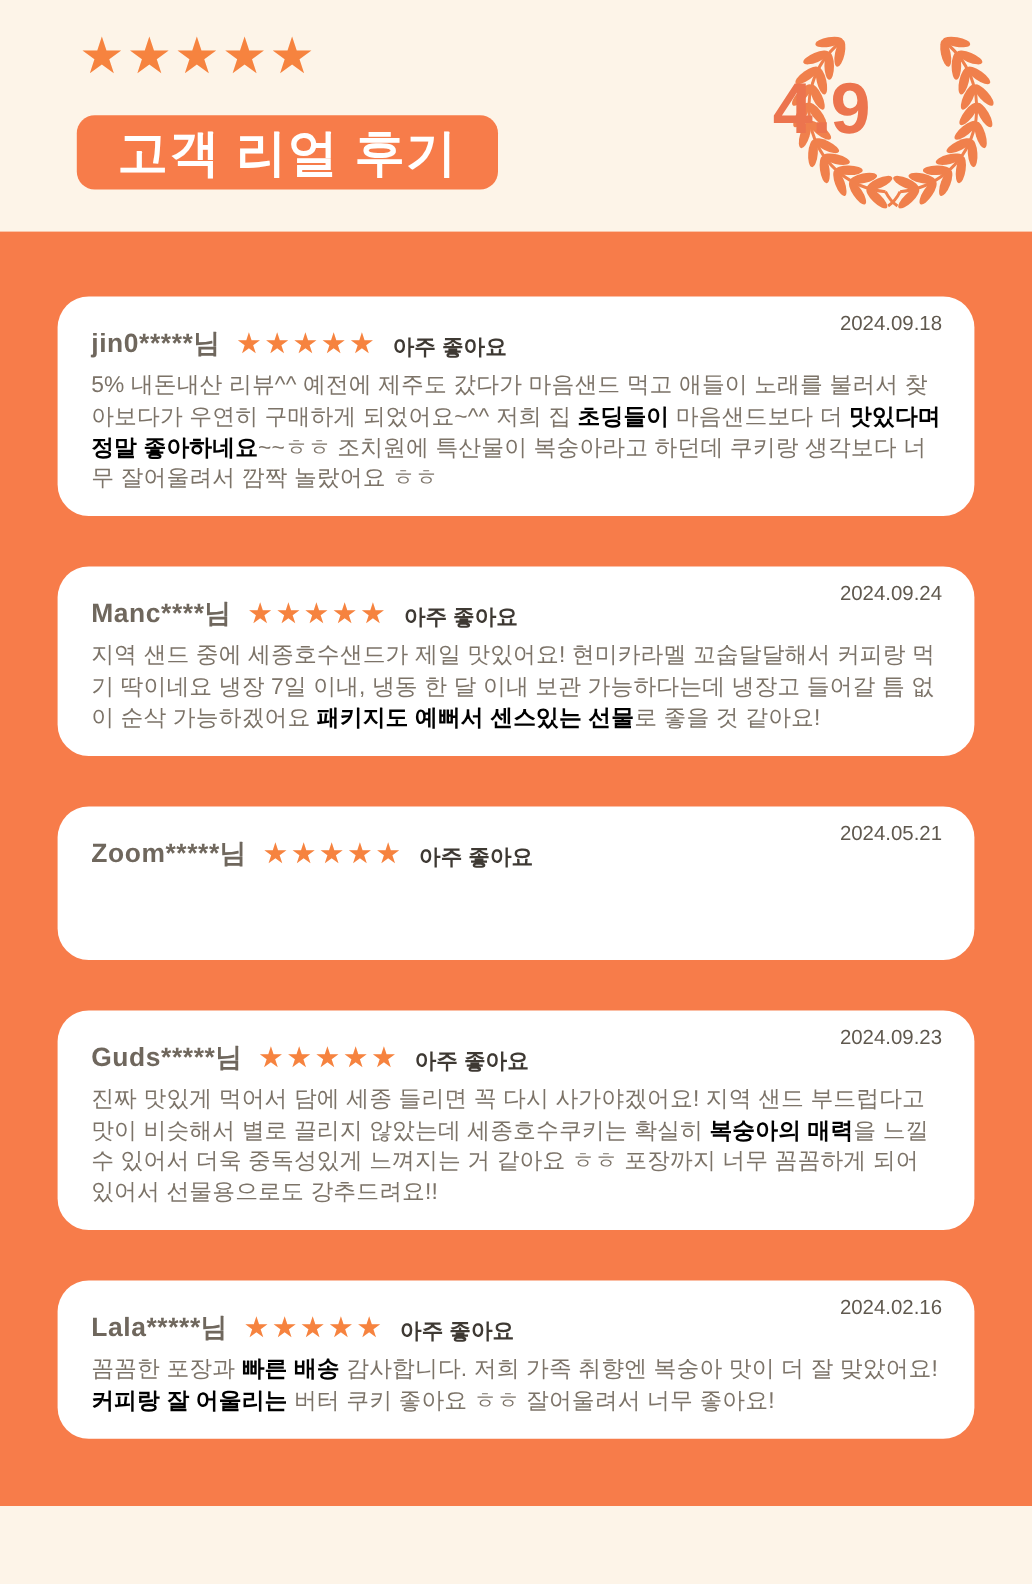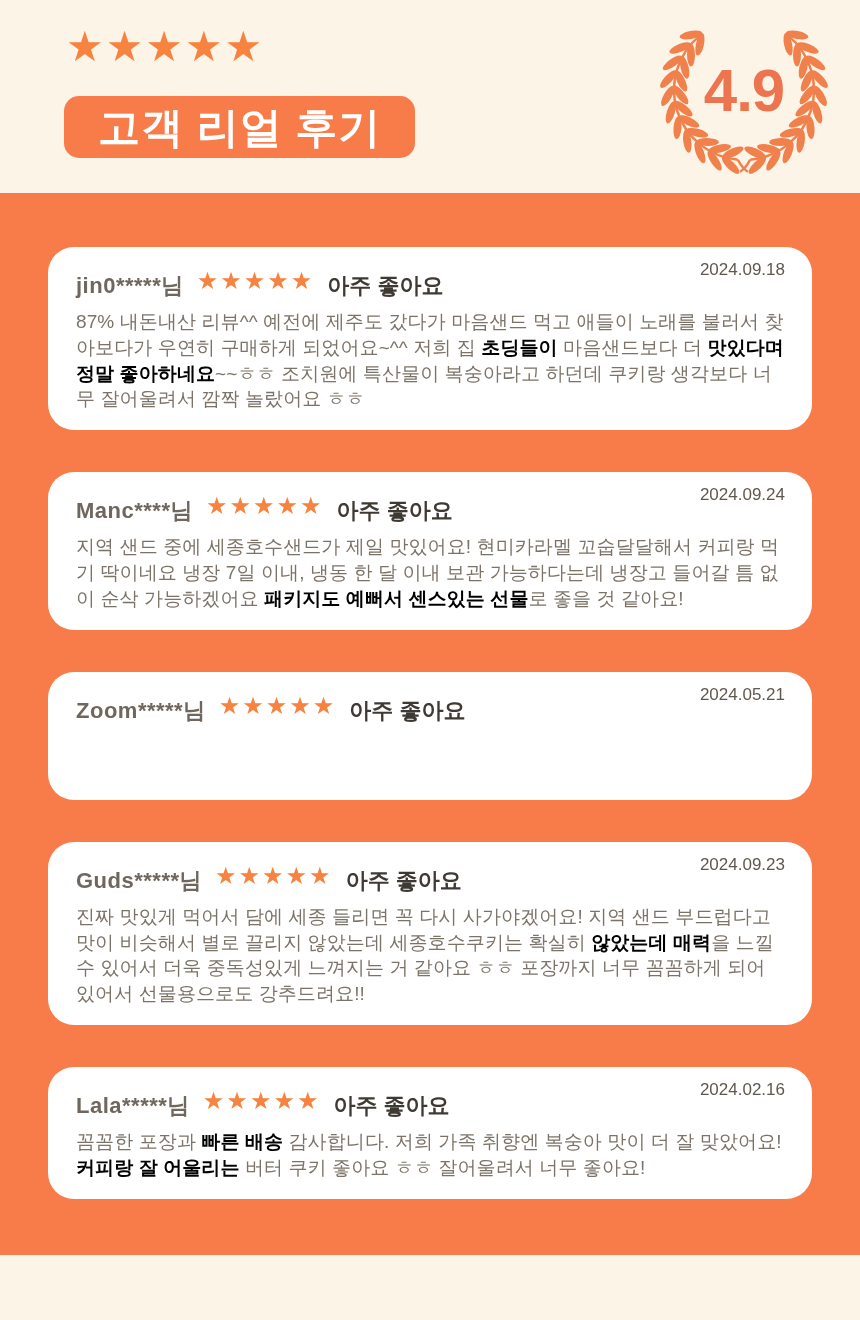--- a/index.html
+++ b/index.html
@@ -6,31 +6,31 @@
   body{width:860px;height:1320px;font-family:"Liberation Sans",sans-serif;overflow:hidden;}
   .page{width:860px;height:1320px;display:flex;flex-direction:column;background:var(--cream,#FDF4E8);}
 
   
   .top{position:relative;height:193px;flex:none;}
   .top-stars{position:absolute;left:66px;top:26px;font-size:42px;line-height:1;color:var(--star,#F6833F);letter-spacing:2px;}
   .title-box{position:absolute;left:64px;top:96px;background:var(--accent,#F77C4A);color:#fff;
              font-size:42px;font-weight:bold;line-height:1;padding:11px 34px 9px;letter-spacing:1px;border-radius:15px;}
   .badge{position:absolute;right:16px;top:16px;width:200px;height:158px;}
   .badge svg{position:absolute;left:0;top:0;}
-  .badge-score{position:absolute;left:0;right:0;top:40px;text-align:center;
+  .badge-score{position:absolute;left:0;right:0;top:40px;text-align:left;
                font-size:60px;font-weight:bold;color:var(--score,#EC744E);letter-spacing:-1px;}
 
   
   .reviews{flex:none;background:var(--accent,#F77C4A);padding:54px 48px 56px;display:flex;flex-direction:column;gap:42px;}
   .card{position:relative;background:#fff;border-radius:26px;padding:14px 28px 14px;min-height:100px;}
   .card .date{position:absolute;top:13px;right:27px;font-size:17px;color:#5F584E;}
-  .card .head{display:flex;align-items:flex-start;gap:13px;margin-top:10px;}
+  .card .head{display:flex;align-items:flex-end;gap:13px;margin-top:10px;}
   .card .user{font-size:22px;font-weight:bold;color:#6F675D;letter-spacing:.5px;}
   .card .stars{font-size:24px;line-height:1;color:var(--star,#F6833F);letter-spacing:2px;position:relative;top:-2px;}
-  .card .grade{font-size:22px;font-weight:bold;color:#3E3933;}
+  .card .grade{font-size:18px;font-weight:bold;color:#3E3933;}
   .card .body{margin:8px 0 4px;font-size:19px;line-height:1.36;color:#7C7368;letter-spacing:.1px;}
   .card .body b{color:#000000;font-weight:bold;}
 
   
   .bottom{flex:1;display:flex;flex-direction:column;align-items:center;padding-top:42px;gap:13px;}
 </style>
 </head>
 <body>
 
 <div class="page">
@@ -94,21 +94,21 @@
   </section>
 
   <section class="reviews" id="reviews">
       <article class="card">
         <div class="date">2024.09.18</div>
         <div class="head">
           <span class="user">jin0*****님</span>
           <span class="stars">★★★★★</span>
           <span class="grade">아주 좋아요</span>
         </div>
-        <p class="body"><span>87% 내돈내산 리뷰^^ 예전에 제주도 갔다가 마음샌드 먹고 애들이 노래를 불러서 찾아보다가 우연히 구매하게 되었어요~^^ 저희 집 </span><b>초딩들이</b><span> 마음샌드보다 더 </span><b>맛있다며 정말 좋아하네요</b><span>~~ㅎㅎ 조치원에 특산물이 복숭아라고 하던데 쿠키랑 생각보다 너무 잘어울려서 깜짝 놀랐어요 ㅎㅎ</span></p>
+        <p class="body"><span>5% 내돈내산 리뷰^^ 예전에 제주도 갔다가 마음샌드 먹고 애들이 노래를 불러서 찾아보다가 우연히 구매하게 되었어요~^^ 저희 집 </span><b>초딩들이</b><span> 마음샌드보다 더 </span><b>맛있다며 정말 좋아하네요</b><span>~~ㅎㅎ 조치원에 특산물이 복숭아라고 하던데 쿠키랑 생각보다 너무 잘어울려서 깜짝 놀랐어요 ㅎㅎ</span></p>
       </article>
       <article class="card">
         <div class="date">2024.09.24</div>
         <div class="head">
           <span class="user">Manc****님</span>
           <span class="stars">★★★★★</span>
           <span class="grade">아주 좋아요</span>
         </div>
         <p class="body"><span>지역 샌드 중에 세종호수샌드가 제일 맛있어요! 현미카라멜 꼬숩달달해서 커피랑 먹기 딱이네요 냉장 7일 이내, 냉동 한 달 이내 보관 가능하다는데 냉장고 들어갈 틈 없이 순삭 가능하겠어요 </span><b>패키지도 예뻐서 센스있는 선물</b><span>로 좋을 것 같아요!</span></p>
       </article>
@@ -120,21 +120,21 @@
           <span class="grade">아주 좋아요</span>
         </div>
       </article>
       <article class="card">
         <div class="date">2024.09.23</div>
         <div class="head">
           <span class="user">Guds*****님</span>
           <span class="stars">★★★★★</span>
           <span class="grade">아주 좋아요</span>
         </div>
-        <p class="body"><span>진짜 맛있게 먹어서 담에 세종 들리면 꼭 다시 사가야겠어요! 지역 샌드 부드럽다고 맛이 비슷해서 별로 끌리지 않았는데 세종호수쿠키는 확실히 </span><b>않았는데 매력</b><span>을 느낄 수 있어서 더욱 중독성있게 느껴지는 거 같아요 ㅎㅎ 포장까지 너무 꼼꼼하게 되어 있어서 선물용으로도 강추드려요!!</span></p>
+        <p class="body"><span>진짜 맛있게 먹어서 담에 세종 들리면 꼭 다시 사가야겠어요! 지역 샌드 부드럽다고 맛이 비슷해서 별로 끌리지 않았는데 세종호수쿠키는 확실히 </span><b>복숭아의 매력</b><span>을 느낄 수 있어서 더욱 중독성있게 느껴지는 거 같아요 ㅎㅎ 포장까지 너무 꼼꼼하게 되어 있어서 선물용으로도 강추드려요!!</span></p>
       </article>
       <article class="card">
         <div class="date">2024.02.16</div>
         <div class="head">
           <span class="user">Lala*****님</span>
           <span class="stars">★★★★★</span>
           <span class="grade">아주 좋아요</span>
         </div>
         <p class="body"><span>꼼꼼한 포장과 </span><b>빠른 배송</b><span> 감사합니다. 저희 가족 취향엔 복숭아 맛이 더 잘 맞았어요! </span><b>커피랑 잘 어울리는</b><span> 버터 쿠키 좋아요 ㅎㅎ 잘어울려서 너무 좋아요!</span></p>
       </article>

